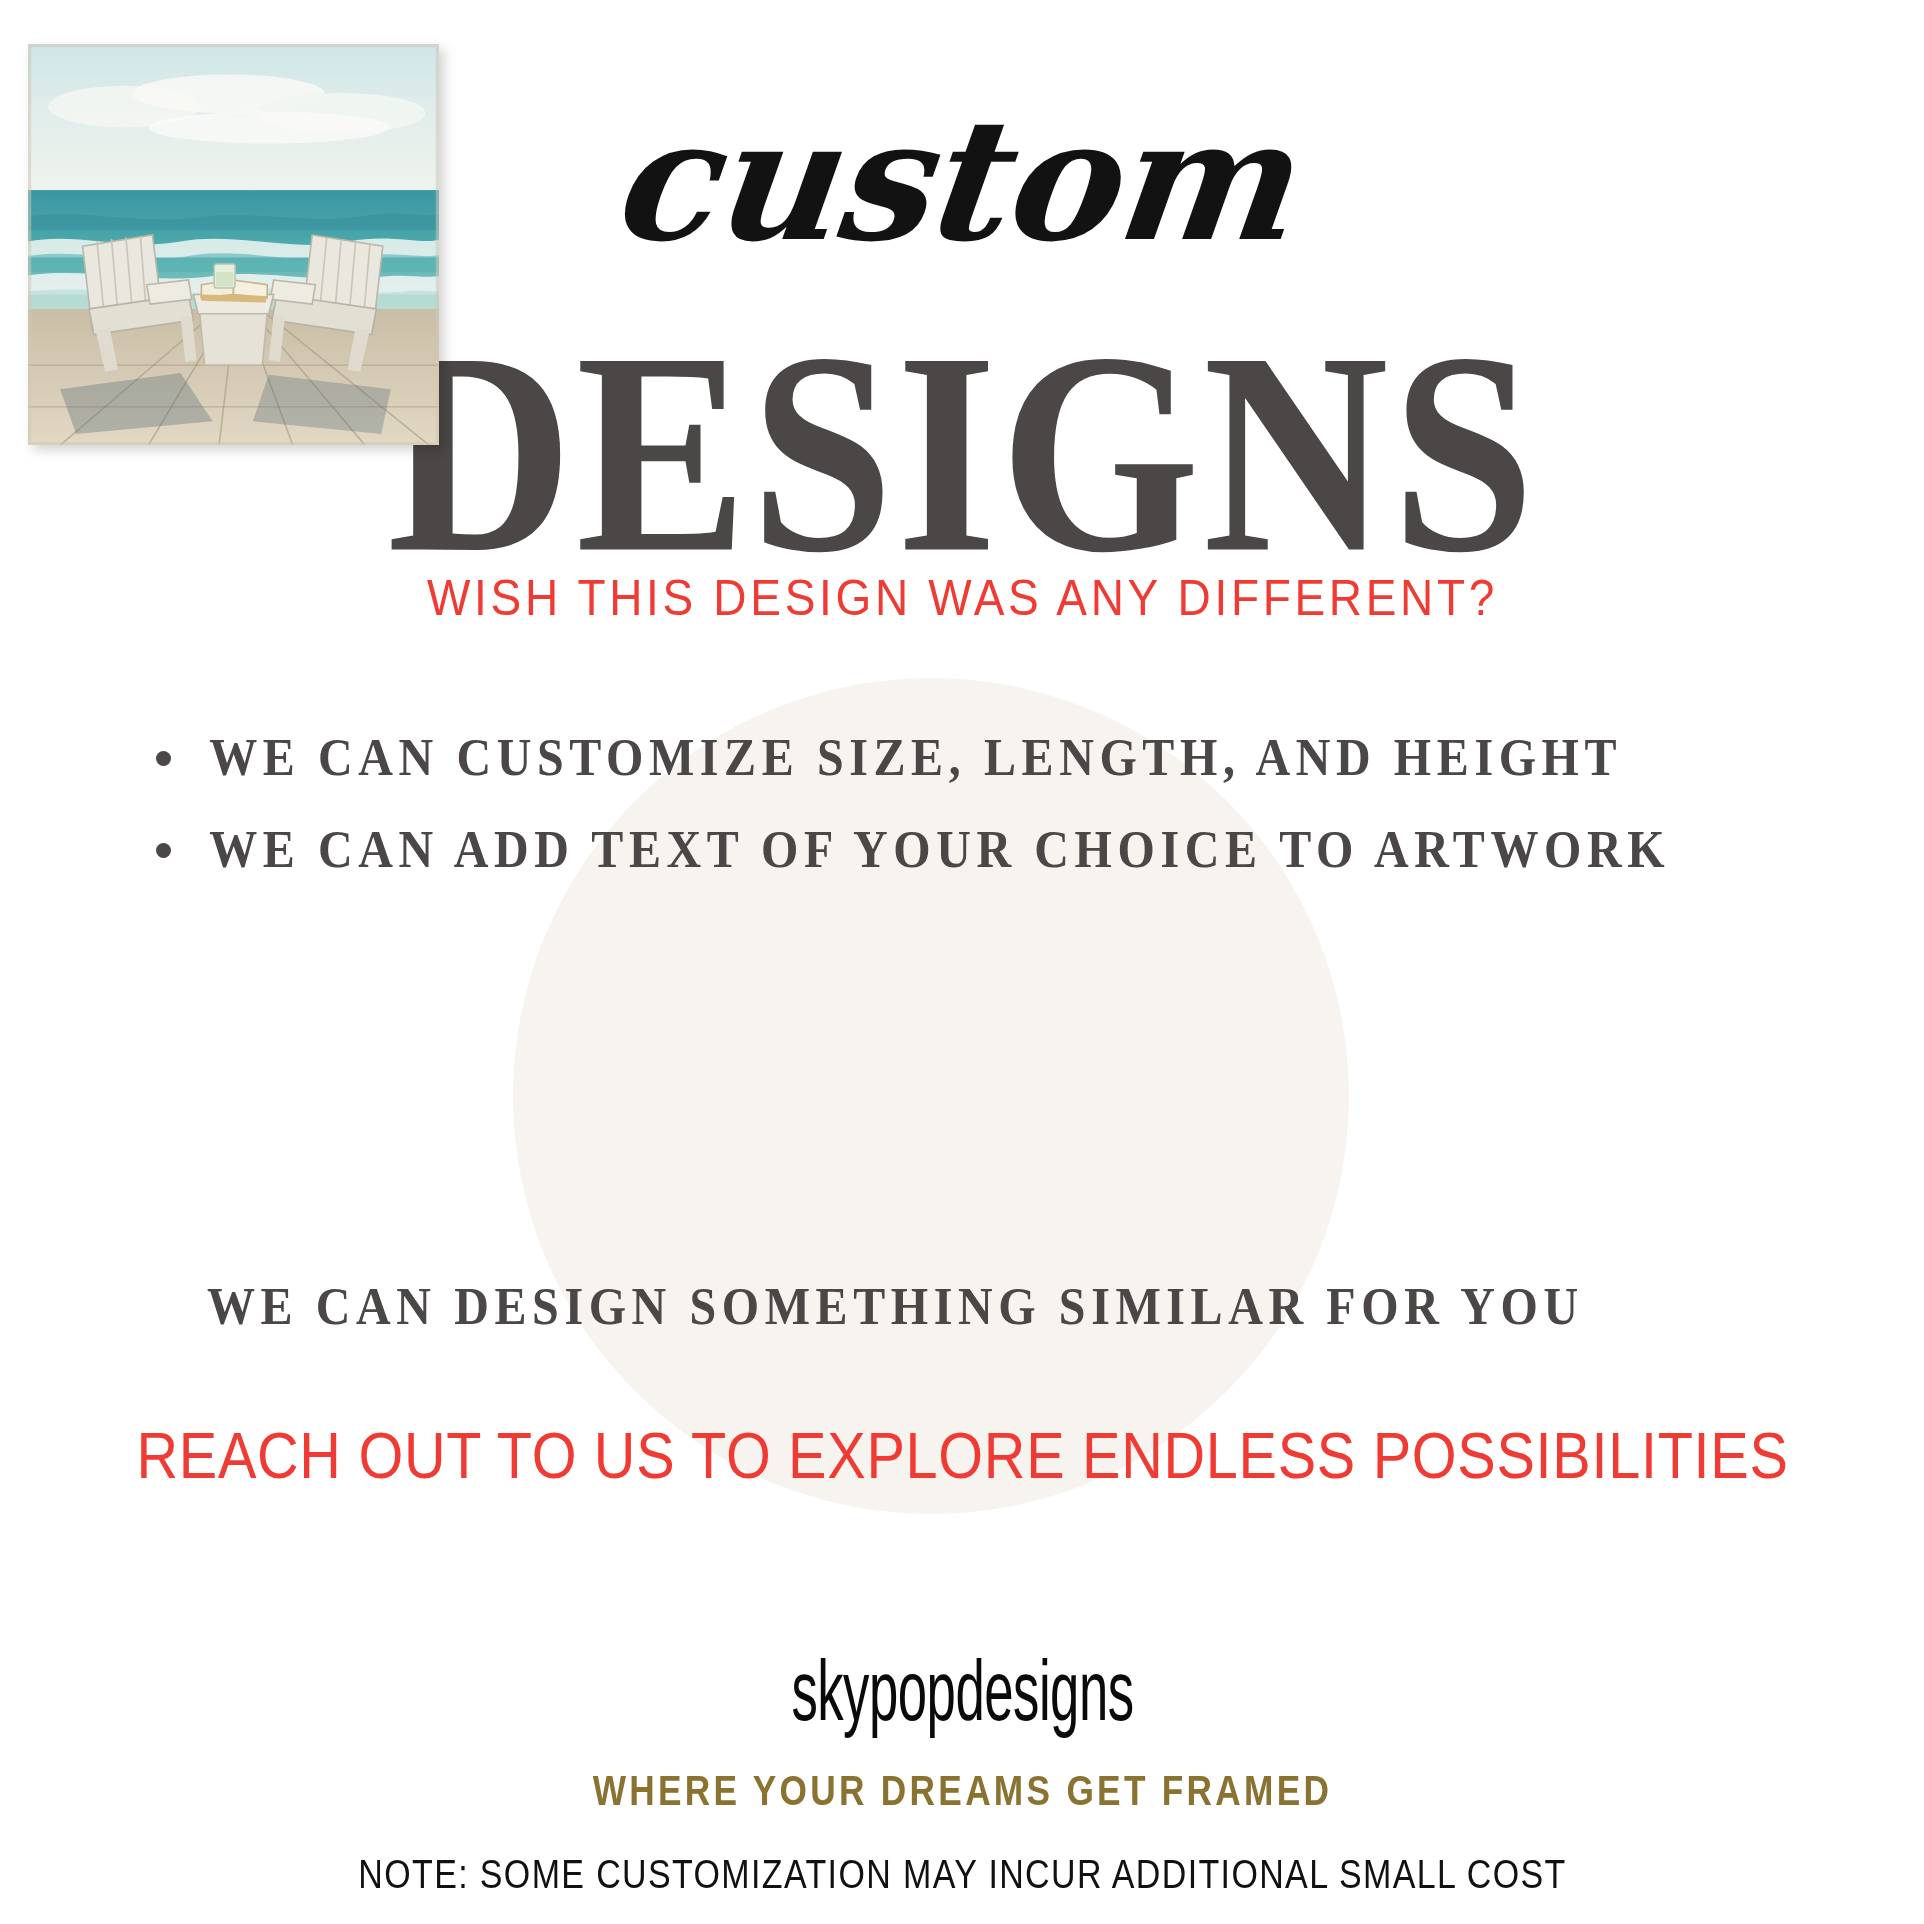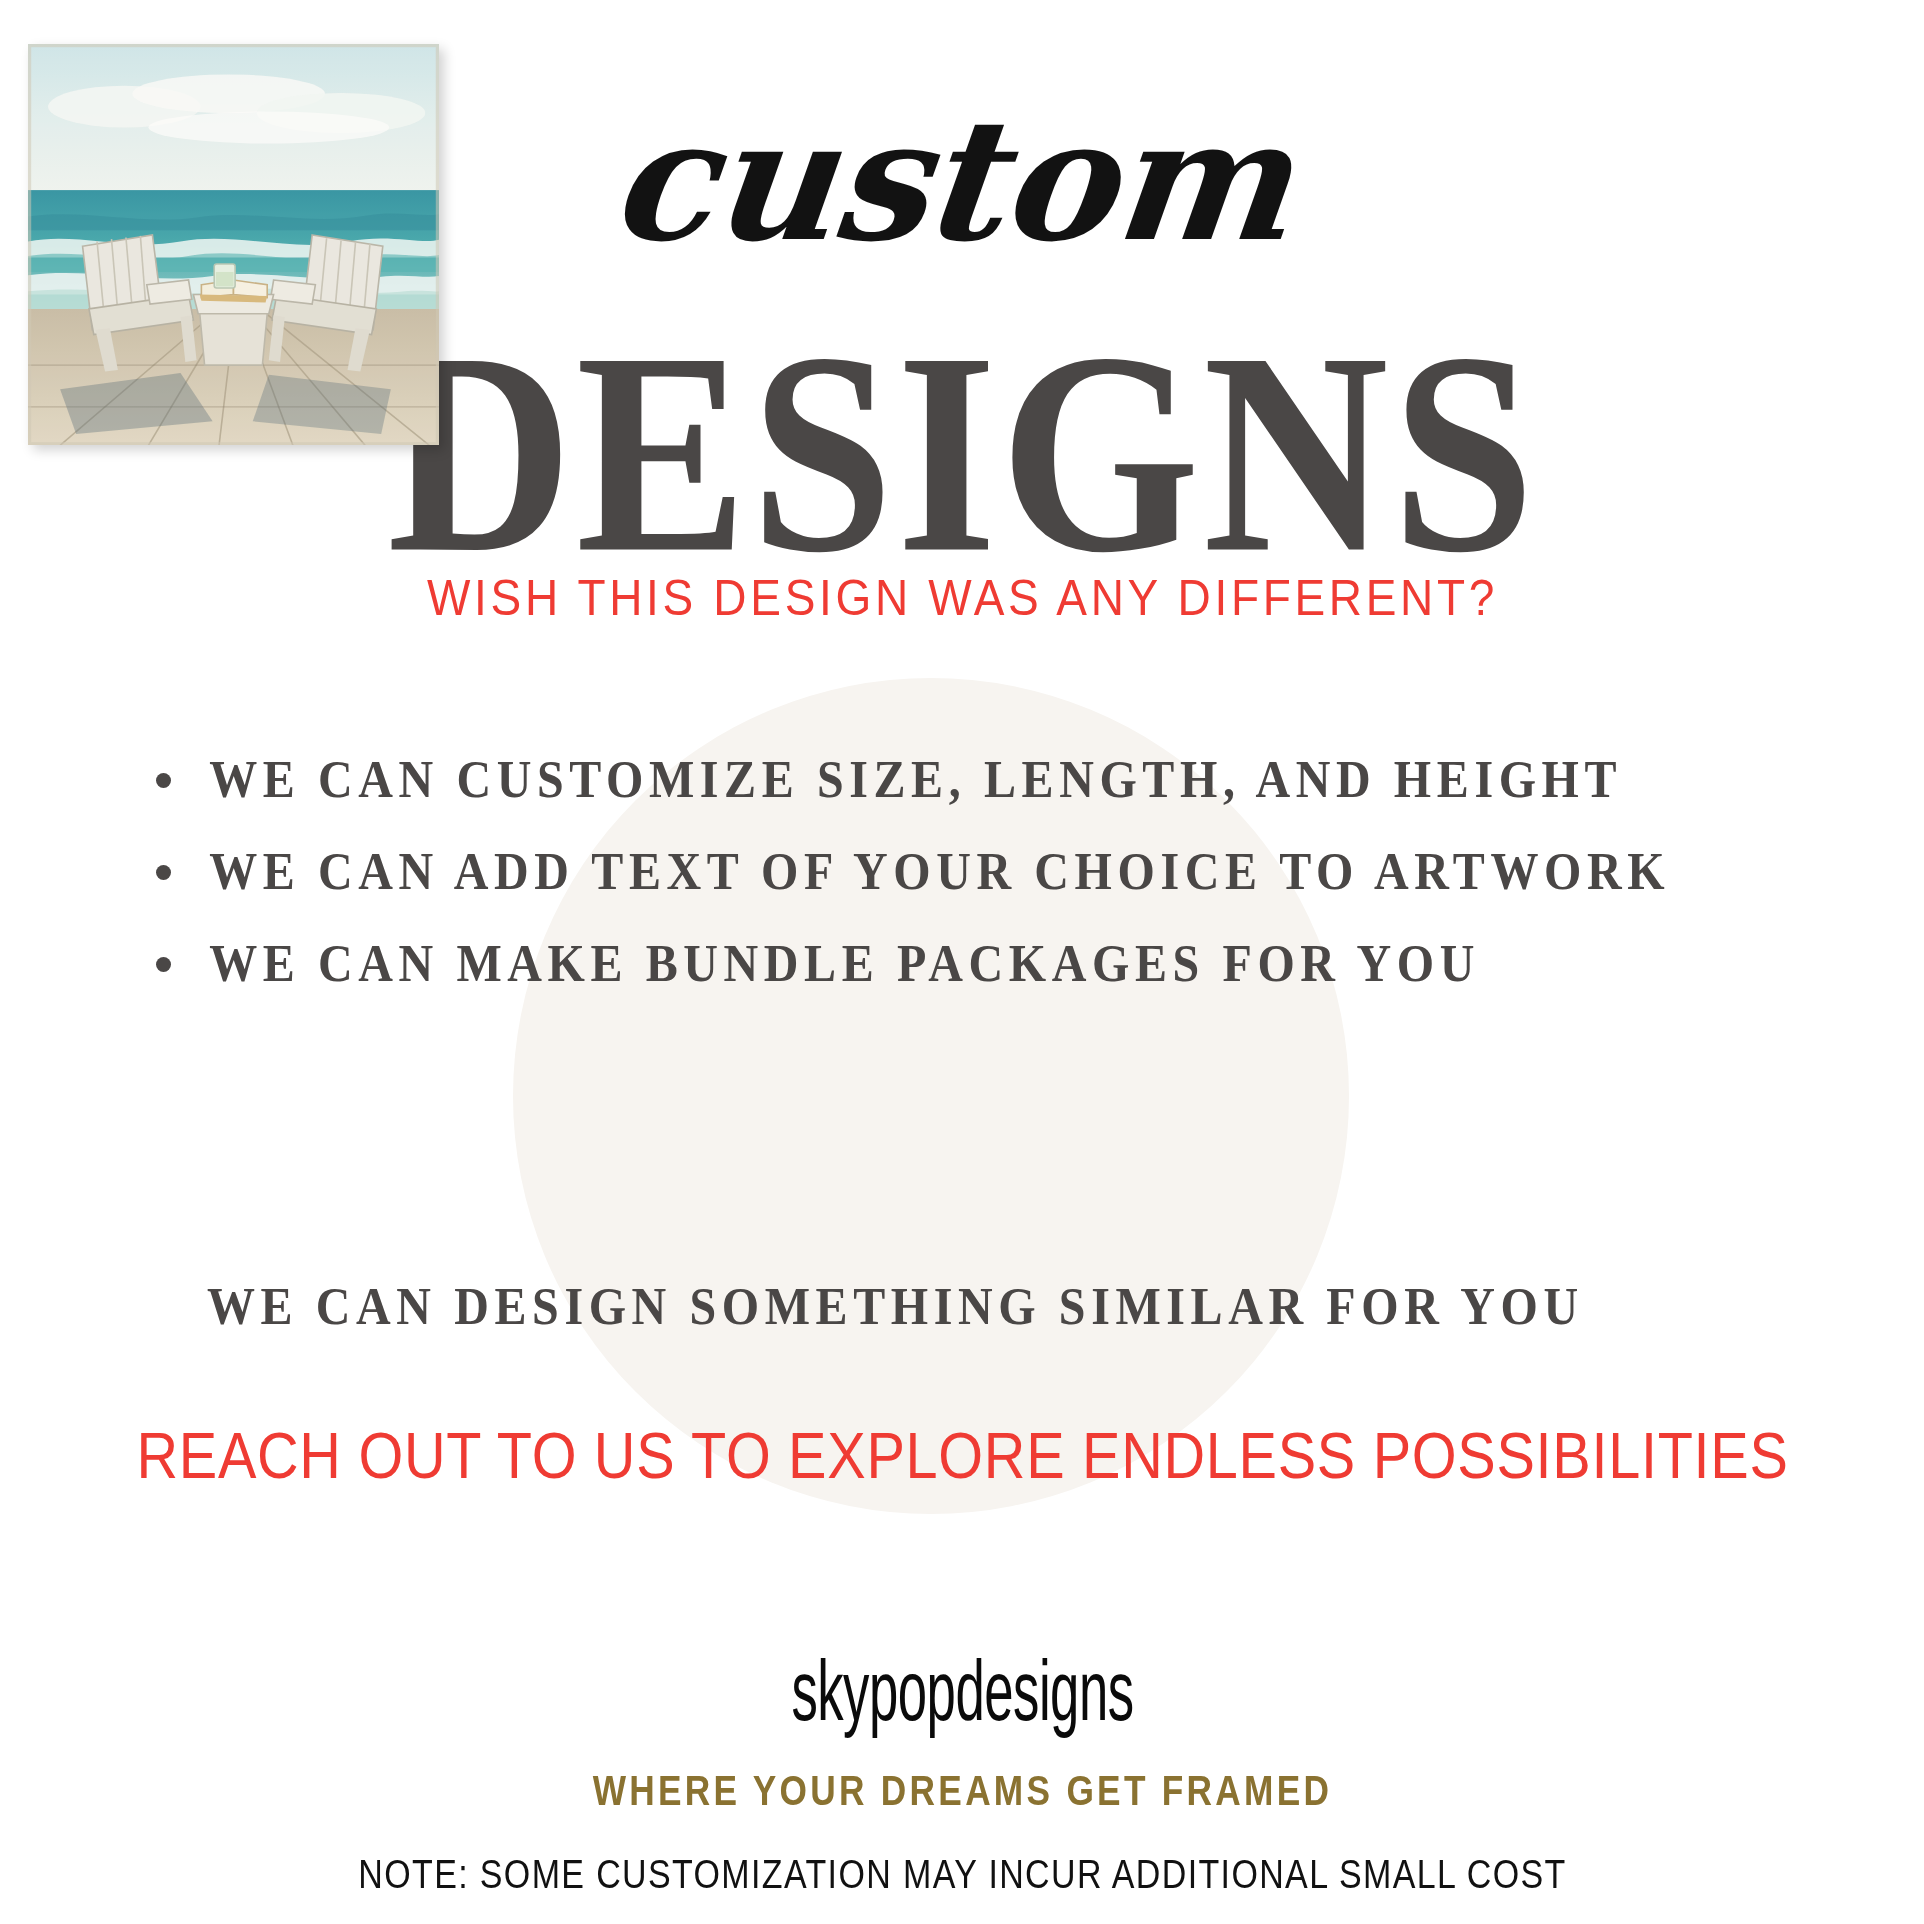--- a/index.html
+++ b/index.html
@@ -102,21 +102,21 @@
     line-height: 1;
     letter-spacing: 4px;
     color: #ef3b33;
     transform: scaleX(0.92);
   }
 
   
   .features {
     position: absolute;
     left: 156px;
-    top: 734px;
+    top: 712px;
     width: 1652px;
     z-index: 2;
     list-style: none;
     margin: 0;
     padding: 0;
   }
   .feature-row {
     display: flex;
     align-items: center;
     height: 92px;
@@ -335,24 +335,20 @@
 
   <ul class="features">
     <li class="feature-row">
       <span class="bullet-dot"></span>
       <span class="feature-text">WE CAN CUSTOMIZE SIZE, LENGTH, AND HEIGHT</span>
     </li>
     <li class="feature-row">
       <span class="bullet-dot"></span>
       <span class="feature-text">WE CAN ADD TEXT OF YOUR CHOICE TO ARTWORK</span>
     </li>
-    <li class="feature-row">
-      <span class="bullet-dot"></span>
-      <span class="feature-text">WE CAN MAKE BUNDLE PACKAGES FOR YOU</span>
-    </li>
   </ul>
 
   <div class="feature-continuation">WE CAN DESIGN SOMETHING SIMILAR FOR YOU</div>
 
   <div class="cta-line">REACH OUT TO US TO EXPLORE ENDLESS POSSIBILITIES</div>
 
   <div class="brand-name">skypopdesigns</div>
   <div class="brand-tagline">WHERE YOUR DREAMS GET FRAMED</div>
   <div class="footer-note">NOTE: SOME CUSTOMIZATION MAY INCUR ADDITIONAL SMALL COST</div>
 

